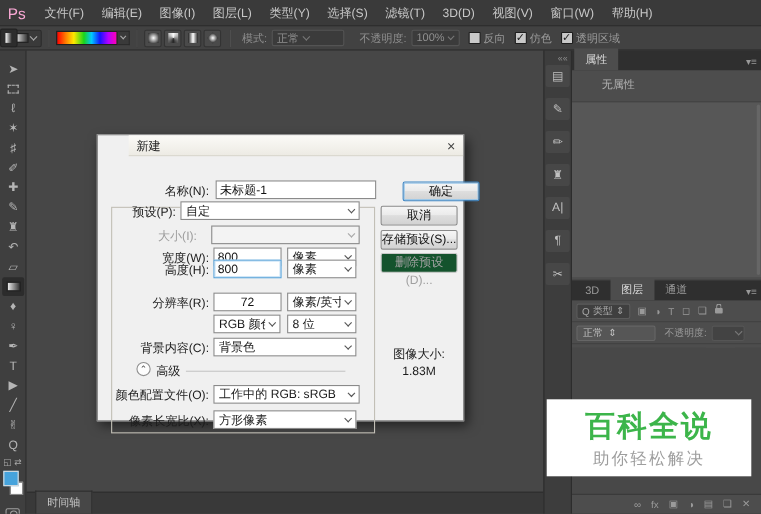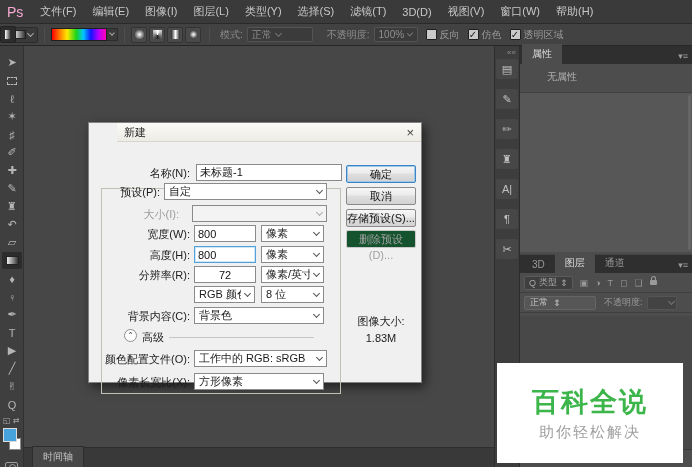--- a/index.html
+++ b/index.html
@@ -77,21 +77,21 @@
   .txt.focus{border-color:#54a0d8;box-shadow:inset 0 0 0 1px #cfe6f7;}
   .sel{position:absolute;height:17px;background:#fff;border:1px solid #8a8a8a;display:flex;
     align-items:center;padding:0 4px;gap:4px;}
   .sel .chev{border-color:#555;margin-left:auto;flex:none;}
   .sel.dis{background:#f3f3f3;color:#9c9c9c;}
   .sel.dis .chev{border-color:#aaa;}
   .sel span{overflow:hidden;white-space:nowrap;}
   .btn{position:absolute;left:257px;width:70px;height:18px;text-align:center;line-height:16px;
     background:linear-gradient(#f6f6f6,#ebebeb 45%,#dedede 50%,#d2d2d2);border:1px solid #8a8a8a;
     border-radius:2px;font-size:11px;color:#111;cursor:default;}
-  .btn.okb{border-color:#3c85c4;box-shadow:0 0 0 1px #9ec8e8 inset;}
+  .btn.okb{border-color:#3c85c4;box-shadow:0 0 0 1px #9ec8e8 inset;margin-left:20px;}
   .btn.dis{background:#14532d;border-color:#c9c9c9;color:#a0a0a0;}
   .imgsize{position:absolute;left:253px;width:78px;text-align:center;color:#1c1c1c;}
   .adv-toggle{position:absolute;width:13px;height:13px;border:1px solid #909090;border-radius:50%;
     background:#fdfdfd;text-align:center;line-height:11px;font-size:8px;color:#444;}
   .adv-line{position:absolute;border-top:1px solid #c6c6c6;}
   
   .dock{position:absolute;top:46px;bottom:0;left:494px;width:26px;background:#3d3d3d;
     border-left:1px solid #2c2c2c;border-right:1px solid #2c2c2c;}
   .dock-collapse{color:#8f8f8f;font-size:8px;text-align:right;padding:2px 3px;}
   .dock-btn{width:22px;height:20px;margin:0 auto 10px;background:#474747;border-radius:2px;
@@ -119,21 +119,21 @@
   .dd-dis{height:14px;width:30px;background:#434343;border:1px solid #555;border-radius:2px;
     display:flex;align-items:center;justify-content:flex-end;padding:0 2px;}
   .lock-ic{width:7px;height:5px;background:#9a9a9a;position:relative;border-radius:1px;margin-left:7px;}
   .lock-ic::before{content:"";position:absolute;top:-4px;left:1px;width:3px;height:3px;
     border:1px solid #9a9a9a;border-bottom:none;border-radius:3px 3px 0 0;}
   .layers-content{position:absolute;top:61px;left:0;right:0;bottom:18px;background:#484848;}
   .layers-footer{position:absolute;left:0;right:0;bottom:0;height:18px;background:#4d4d4d;
     border-top:1px solid #3a3a3a;display:flex;align-items:center;justify-content:flex-end;gap:9px;
     padding:0 10px;color:#9a9a9a;font-size:9px;}
   
-  .watermark{position:absolute;left:497px;top:363px;width:186px;height:100px;background:#fff;
+  .watermark{position:absolute;left:497px;top:363px;width:186px;height:70px;background:#fff;
     display:flex;flex-direction:column;align-items:center;justify-content:center;z-index:5;}
   .wm-title{font-size:27px;font-weight:bold;letter-spacing:2px;}
   .wm-sub{font-size:15px;color:#9e9e9e;letter-spacing:2px;margin-top:3px;}
 </style>
 </head>
 <body>
 
 <div class="menubar">
   <span class="ps-logo">Ps</span>
   <span class="menu-item">文件(F)</span>
@@ -265,21 +265,21 @@
 
     <div class="row" style="top:83px">
       <span class="lbl" style="left:0;width:93px;">宽度(W):</span>
       <input class="txt" style="left: 97px; width: 62px;" value="800">
       <div class="sel" style="left:164px;width:63px;">
         <span>像素</span>
           <span class="chev"></span>
       </div>
     </div>
 
-    <div class="row" style="top:104px">
+    <div class="row" style="top:94px">
       <span class="lbl" style="left:0;width:93px;">高度(H):</span>
       <input class="txt focus" style="left: 97px; width: 62px;" value="800">
       <div class="sel" style="left:164px;width:63px;">
         <span>像素</span>
           <span class="chev"></span>
       </div>
     </div>
 
     <div class="row" style="top:124px">
       <span class="lbl" style="left:0;width:93px;">分辨率(R):</span>

